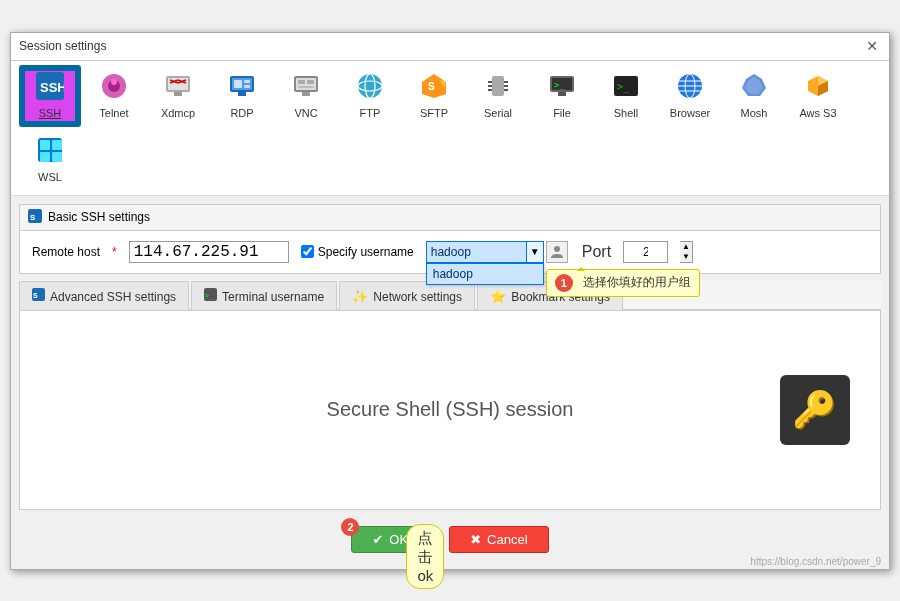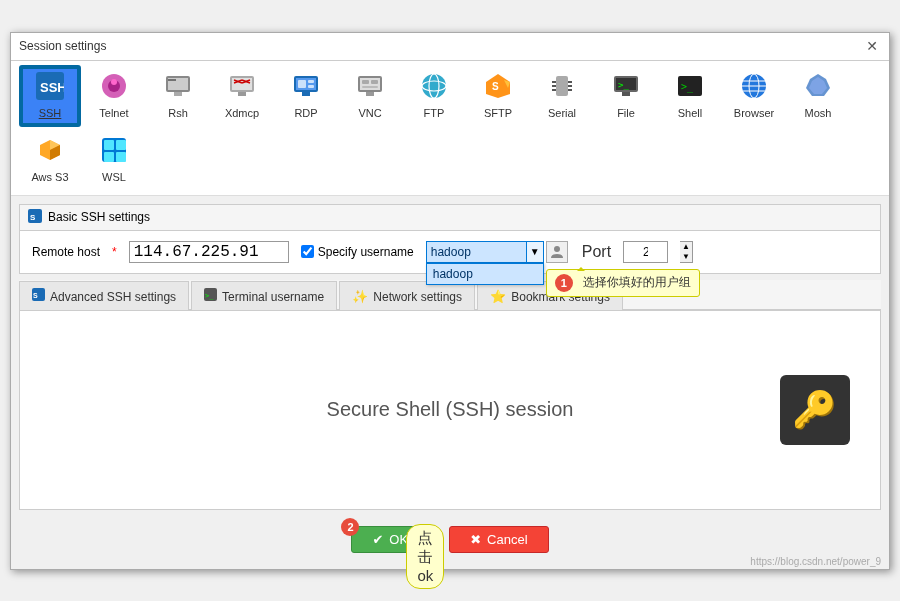--- a/index.html
+++ b/index.html
@@ -63,22 +63,22 @@
       height: 62px;
       border: 2px solid transparent;
       background: none;
       cursor: pointer;
       border-radius: 3px;
       font-size: 11px;
       color: #333;
       gap: 3px;
     }
     .tool-btn.active {
-      border: 4px solid #0369a1;
-      background: #3b82f6;
+      border: 6px solid #0369a1;
+      background: #d946ef;
       text-decoration: underline;
     }
     .tool-icon {
       font-size: 22px;
       line-height: 1;
     }
     .content {
       padding: 8px;
     }
     .section-panel {
@@ -397,31 +397,20 @@
       <div class="tool-icon">
         <svg width="28" height="28" viewBox="0 0 28 28">
             <ellipse cx="14" cy="14" rx="12" ry="12" fill="#cc44aa" opacity="0.85"></ellipse>
             <circle cx="14" cy="14" r="6" fill="#aa2288"></circle>
             <circle cx="14" cy="10" r="3" fill="#ff66cc"></circle>
           </svg>
       </div>
       <span>Telnet</span>
     </button>
 
-    <button class="tool-btn">
-      <div class="tool-icon">
-        <svg width="28" height="28" viewBox="0 0 28 28">
-            <rect x="2" y="4" width="24" height="16" rx="2" fill="#888"></rect>
-            <rect x="4" y="6" width="20" height="12" fill="#ccc"></rect>
-            <line x1="4" y1="8" x2="12" y2="8" stroke="#555" stroke-width="1.5"></line>
-            <rect x="10" y="20" width="8" height="4" fill="#aaa"></rect>
-          </svg>
-      </div>
-      <span>Rsh</span>
-    </button>
 
     <button class="tool-btn">
       <div class="tool-icon">
         <svg width="28" height="28" viewBox="0 0 28 28">
             <rect x="2" y="4" width="24" height="16" rx="2" fill="#aaa"></rect>
             <rect x="4" y="6" width="20" height="12" fill="#e0e0e0"></rect>
             <line x1="6" y1="11" x2="14" y2="8" stroke="#cc0000" stroke-width="1.5"></line>
             <line x1="14" y1="8" x2="22" y2="11" stroke="#cc0000" stroke-width="1.5"></line>
             <line x1="6" y1="8" x2="14" y2="11" stroke="#cc0000" stroke-width="1.5"></line>
             <line x1="14" y1="11" x2="22" y2="8" stroke="#cc0000" stroke-width="1.5"></line>

